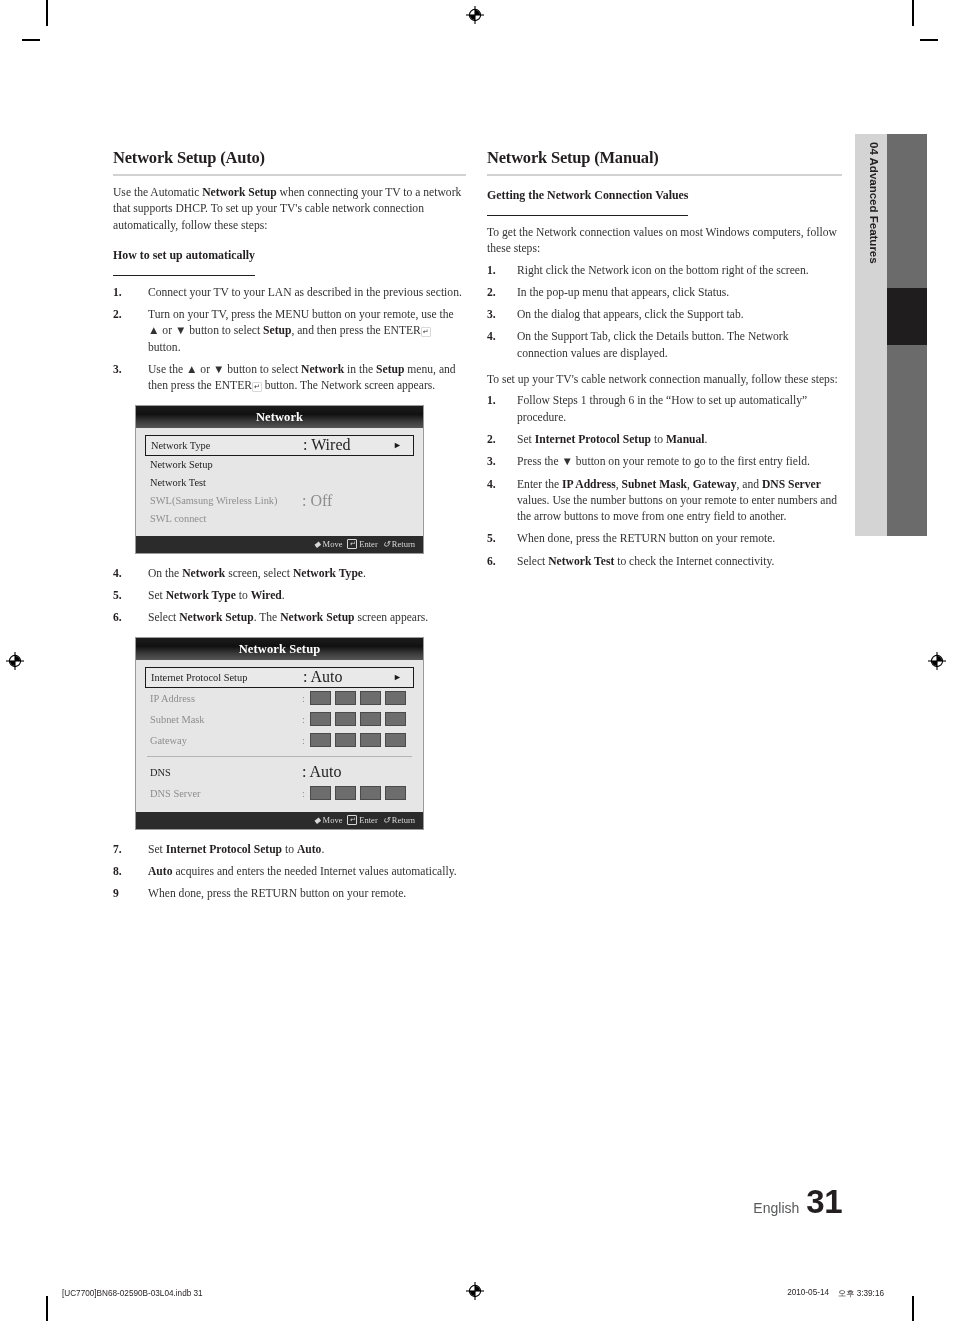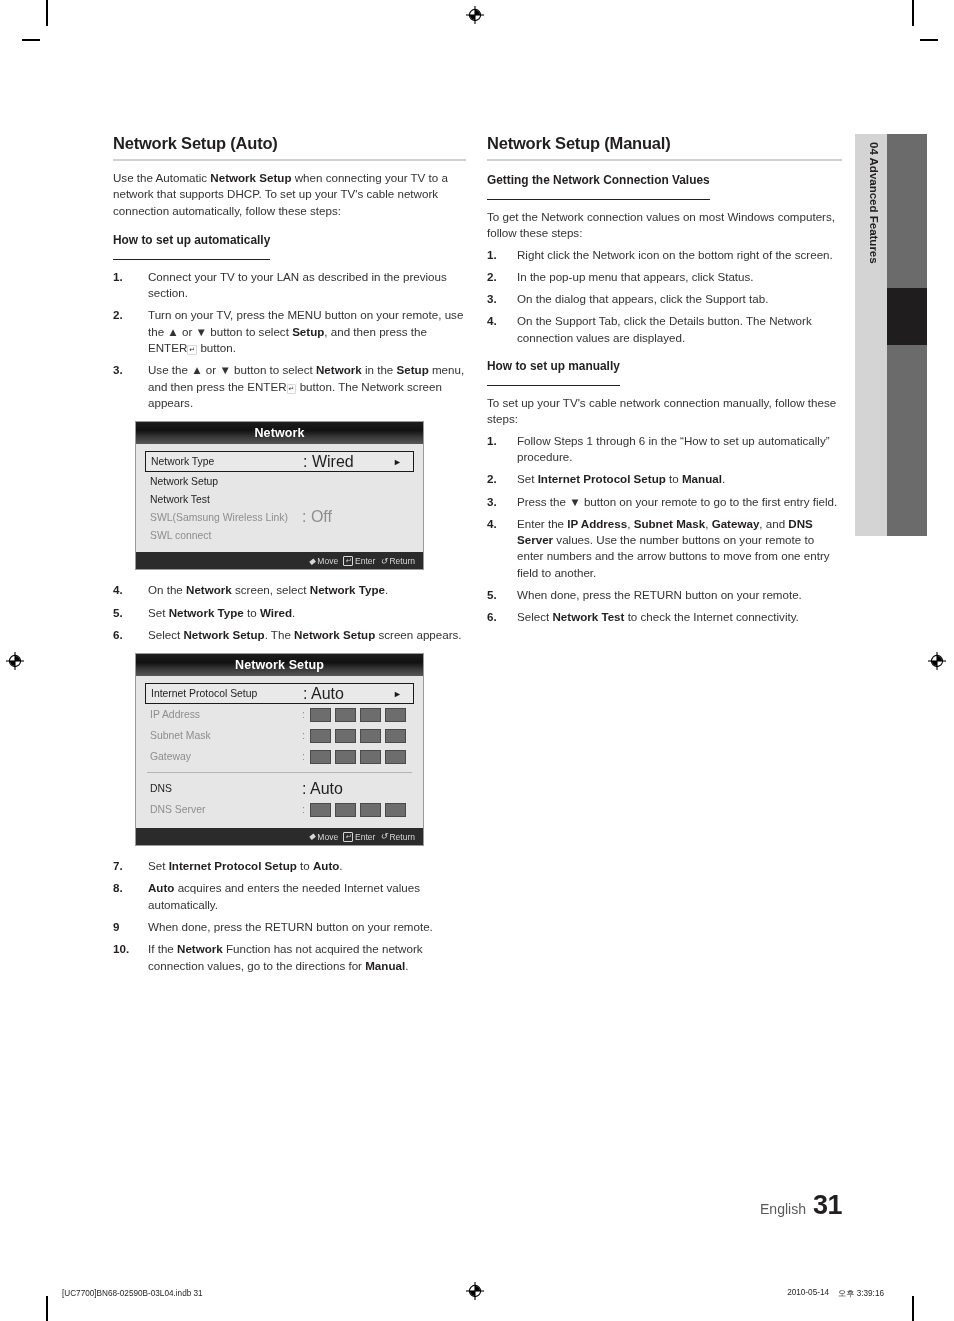--- a/index.html
+++ b/index.html
@@ -17,21 +17,21 @@
   
   .cropmark { position: absolute; background: #000; }
   .reg {
     position: absolute; width: 18px; height: 18px;
   }
   .reg svg { display: block; }
 
   
   #page { position: absolute; left: 0; top: 0; width: 954px; height: 1321px; }
 
-  .col { position: absolute; top: 134px; }
+  .col { position: absolute; top: 148px; font-family: Liberation Serif, serif; }
   #col-left  { left: 113px; width: 353px; }
   #col-right { left: 487px; width: 355px; }
 
   h1.sec-title {
     font-size: 16.5px;
     font-weight: bold;
     margin: 0 0 6px 0;
     letter-spacing: -0.2px;
     color: #231f20;
   }
@@ -154,21 +154,21 @@
   }
   #side-tab .bar-mid { position: absolute; left: 32px; top: 0; width: 40px; height: 402px; background: #6b6b6b; }
   #side-tab .bar-active { position: absolute; left: 32px; top: 154px; width: 40px; height: 57px; background: #201d1e; }
 
   
   #pagenum {
     position: absolute; right: 112px; bottom: 100px;
     display: flex; align-items: baseline; gap: 7px;
   }
   #pagenum .lang { font-size: 14px; color: #58595b; }
-  #pagenum .num { font-size: 27px; font-weight: bold; color: #231f20; letter-spacing: -0.5px; }
+  #pagenum .num { font-size: 33px; font-weight: bold; color: #231f20; letter-spacing: -0.5px; }
 
   
   #printfooter {
     position: absolute; left: 62px; right: 70px; bottom: 22px;
     display: flex; align-items: center; justify-content: space-between;
     font-size: 8.2px; color: #231f20;
     font-family: "Liberation Sans", sans-serif;
   }
   #printfooter .ft-right { display: flex; gap: 9px; }
 </style>
@@ -381,24 +381,20 @@
         <span>Set <b>Internet Protocol Setup</b> to <b>Auto</b>.</span>
       </li>
       <li>
         <span class="num">8.</span>
         <span><b>Auto</b> acquires and enters the needed Internet values automatically.</span>
       </li>
       <li>
         <span class="num">9</span>
         <span>When done, press the RETURN button on your remote.</span>
       </li>
-      <li>
-        <span class="num">10.</span>
-        <span>If the <b>Network</b> Function has not acquired the network connection values, go to the directions for <b>Manual</b>.</span>
-      </li>
     </ol>
 
   </div>
 
   <div class="col" id="col-right">
 
     <h1 class="sec-title">Network Setup (Manual)</h1>
     <div class="rule"></div>
 
 
@@ -420,23 +416,20 @@
       <li>
         <span class="num">3.</span>
         <span>On the dialog that appears, click the Support tab.</span>
       </li>
       <li>
         <span class="num">4.</span>
         <span>On the Support Tab, click the Details button. The Network connection values are displayed.</span>
       </li>
     </ol>
 
-    <div class="sub-wrap" style="margin-top:9px">
-      <h2 class="sub-title">How to set up manually</h2>
-    </div>
 
     <p class="body" style="margin-bottom:5px">To set up your TV's cable network connection manually, follow these steps:</p>
 
     <ol class="steps rightlist">
       <li>
         <span class="num">1.</span>
         <span>Follow Steps 1 through 6 in the “How to set up automatically” procedure.</span>
       </li>
       <li>
         <span class="num">2.</span>

